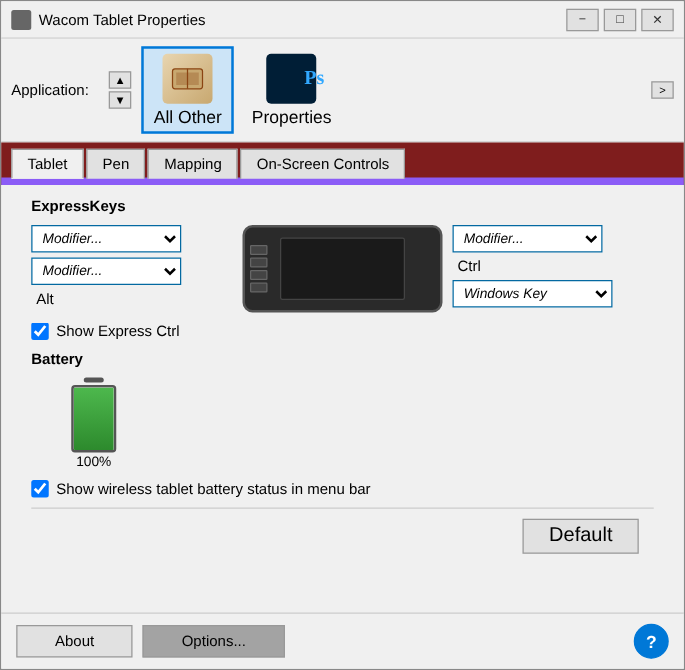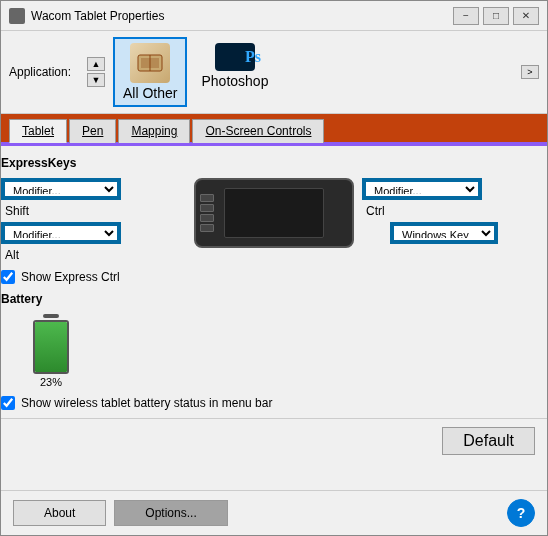--- a/index.html
+++ b/index.html
@@ -125,41 +125,40 @@
       display: flex;
       align-items: center;
       justify-content: center;
       font-size: 20px;
       color: #8B4513;
     }
 
     
     .ps-icon {
       width: 40px;
-      height: 28px;
+      height: 40px;
       background: #001e36;
       border-radius: 4px;
       display: flex;
       align-items: center;
       justify-content: center;
       color: #31a8ff;
       font-weight: bold;
       font-size: 16px;
       font-family: serif;
       padding-left: 36px;
     }
 
     
     .tabs {
       display: flex;
-      background: #c2410c;
-      border-bottom: 4px solid #8b5cf6;
+      background: #7f1d1d;
+      border-bottom: 6px solid #8b5cf6;
       padding-top: 4px;
       padding-left: 8px;
-      text-decoration: underline;
     }
     .tab {
       padding: 4px 12px;
       border: 1px solid #999;
       border-bottom: none;
       background: #e1e1e1;
       cursor: pointer;
       font-size: 12px;
       margin-right: 2px;
       position: relative;
@@ -167,21 +166,21 @@
     }
     .tab.active {
       background: #f0f0f0;
       border-bottom: 1px solid #f0f0f0;
       font-weight: normal;
     }
 
     
     .main-content {
       background: #f0f0f0;
-      padding: 10px 0;
+      padding: 10px 24px;
       flex: 1;
     }
 
     
     .section-label {
       font-size: 12px;
       font-weight: bold;
       margin-bottom: 8px;
       color: #000;
     }
@@ -200,26 +199,27 @@
       flex: 1;
     }
 
     .dropdown-row {
       display: flex;
       align-items: center;
       gap: 4px;
     }
 
     select {
-      border: 4px solid #0369a1;
+      border: 1px solid #0369a1;
       background: white;
       padding: 2px 4px;
       font-size: 11px;
       cursor: pointer;
       height: 22px;
+      font-style: italic;
     }
 
     .key-value {
       font-size: 12px;
       padding-left: 4px;
       color: #000;
     }
 
     
     .tablet-image {
@@ -413,21 +413,21 @@
             <rect x="2" y="6" width="24" height="16" rx="2" fill="#c8a870" stroke="#8B4513" stroke-width="1"></rect>
             <rect x="5" y="9" width="18" height="10" fill="#8B4513" opacity="0.3"></rect>
             <line x1="14" y1="6" x2="14" y2="22" stroke="#8B4513" stroke-width="1"></line>
           </svg>
         </div>
         <span class="app-icon-label">All Other</span>
       </div>
 
       <div class="app-icon-item">
         <div class="app-icon-img ps-icon">Ps</div>
-        <span class="app-icon-label">Photoshop</span>
+        <span class="app-icon-label">Properties</span>
       </div>
     </div>
     <div class="app-scroll-right">
       <button class="scroll-btn">&gt;</button>
     </div>
   </div>
 
   <div class="tabs">
     <div class="tab active">Tablet</div>
     <div class="tab">Pen</div>
@@ -445,21 +445,20 @@
         <div class="dropdown-row">
           <select style="width:120px;">
             <option>Modifier...</option>
             <option>None</option>
             <option>Shift</option>
             <option>Ctrl</option>
             <option>Alt</option>
             <option>Windows Key</option>
           </select>
         </div>
-        <div class="key-value">Shift</div>
         <div class="dropdown-row">
           <select style="width:120px;">
             <option>Modifier...</option>
             <option>None</option>
             <option>Shift</option>
             <option>Ctrl</option>
             <option>Alt</option>
             <option>Windows Key</option>
           </select>
         </div>
@@ -482,21 +481,21 @@
             <option>Modifier...</option>
             <option>None</option>
             <option>Shift</option>
             <option>Ctrl</option>
             <option>Alt</option>
             <option>Windows Key</option>
           </select>
         </div>
         <div class="key-value">Ctrl</div>
         <div class="dropdown-row">
-          <select style="width:108px;margin-left:28px;">
+          <select style="width:128px;">
             <option>Windows Key</option>
             <option>None</option>
             <option>Shift</option>
             <option>Ctrl</option>
             <option>Alt</option>
             <option>Modifier...</option>
           </select>
         </div>
         <div class="key-value"></div>
       </div>
@@ -509,21 +508,21 @@
 
     <div class="battery-section">
       <div class="section-label">Battery</div>
       <div class="battery-display">
         <div class="battery-icon">
           <div class="battery-top"></div>
           <div class="battery-body">
             <div class="battery-fill"></div>
           </div>
         </div>
-        <span class="battery-percent">23%</span>
+        <span class="battery-percent">100%</span>
       </div>
     </div>
 
     <div class="checkbox-row">
       <input type="checkbox" id="show-battery" checked="" style="">
       <label for="show-battery">Show wireless tablet battery status in menu bar</label>
     </div>
 
     <div class="bottom-area">
       <button class="btn-default">Default</button>

